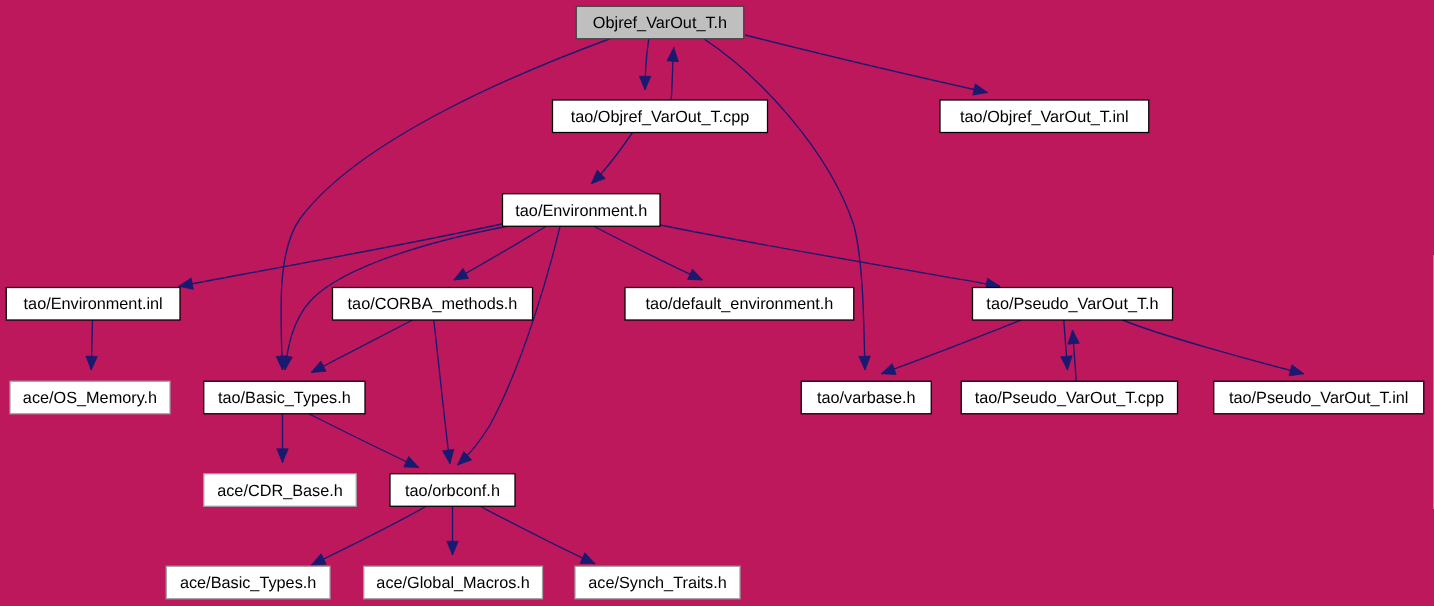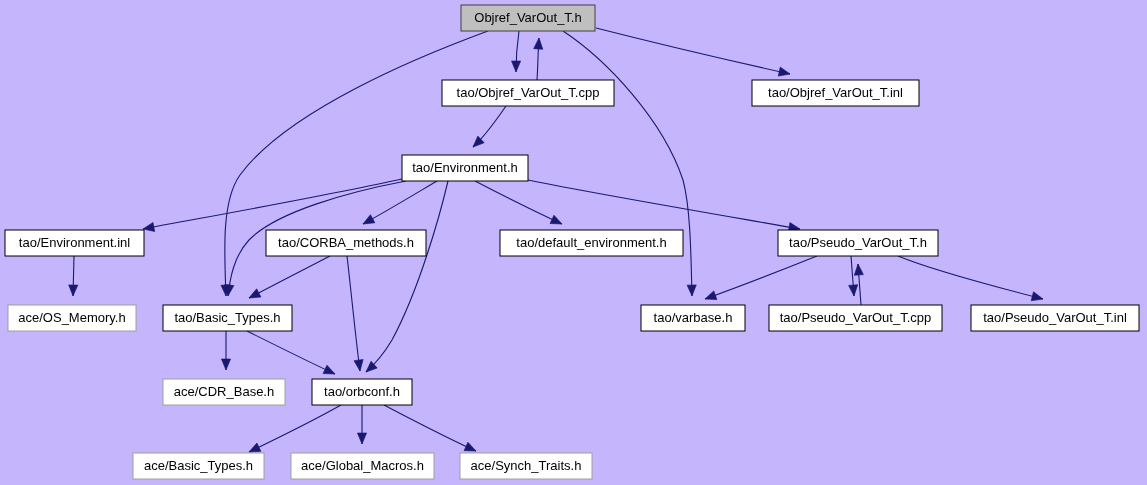--- a/index.html
+++ b/index.html
@@ -4,21 +4,21 @@
 <style>
   html, body {
     margin: 0;
     padding: 0;
     background: #ffffff;
   }
   #graph-root {
     position: relative;
     width: 1147px;
     height: 485px;
-    background: #c4b5fd;
+    background: #be185d;
     font-family: "Liberation Sans", sans-serif;
     overflow: hidden;
   }
   svg#graph-svg {
     position: absolute;
     left: 0;
     top: 0;
     width: 1147px;
     height: 485px;
     display: block;

